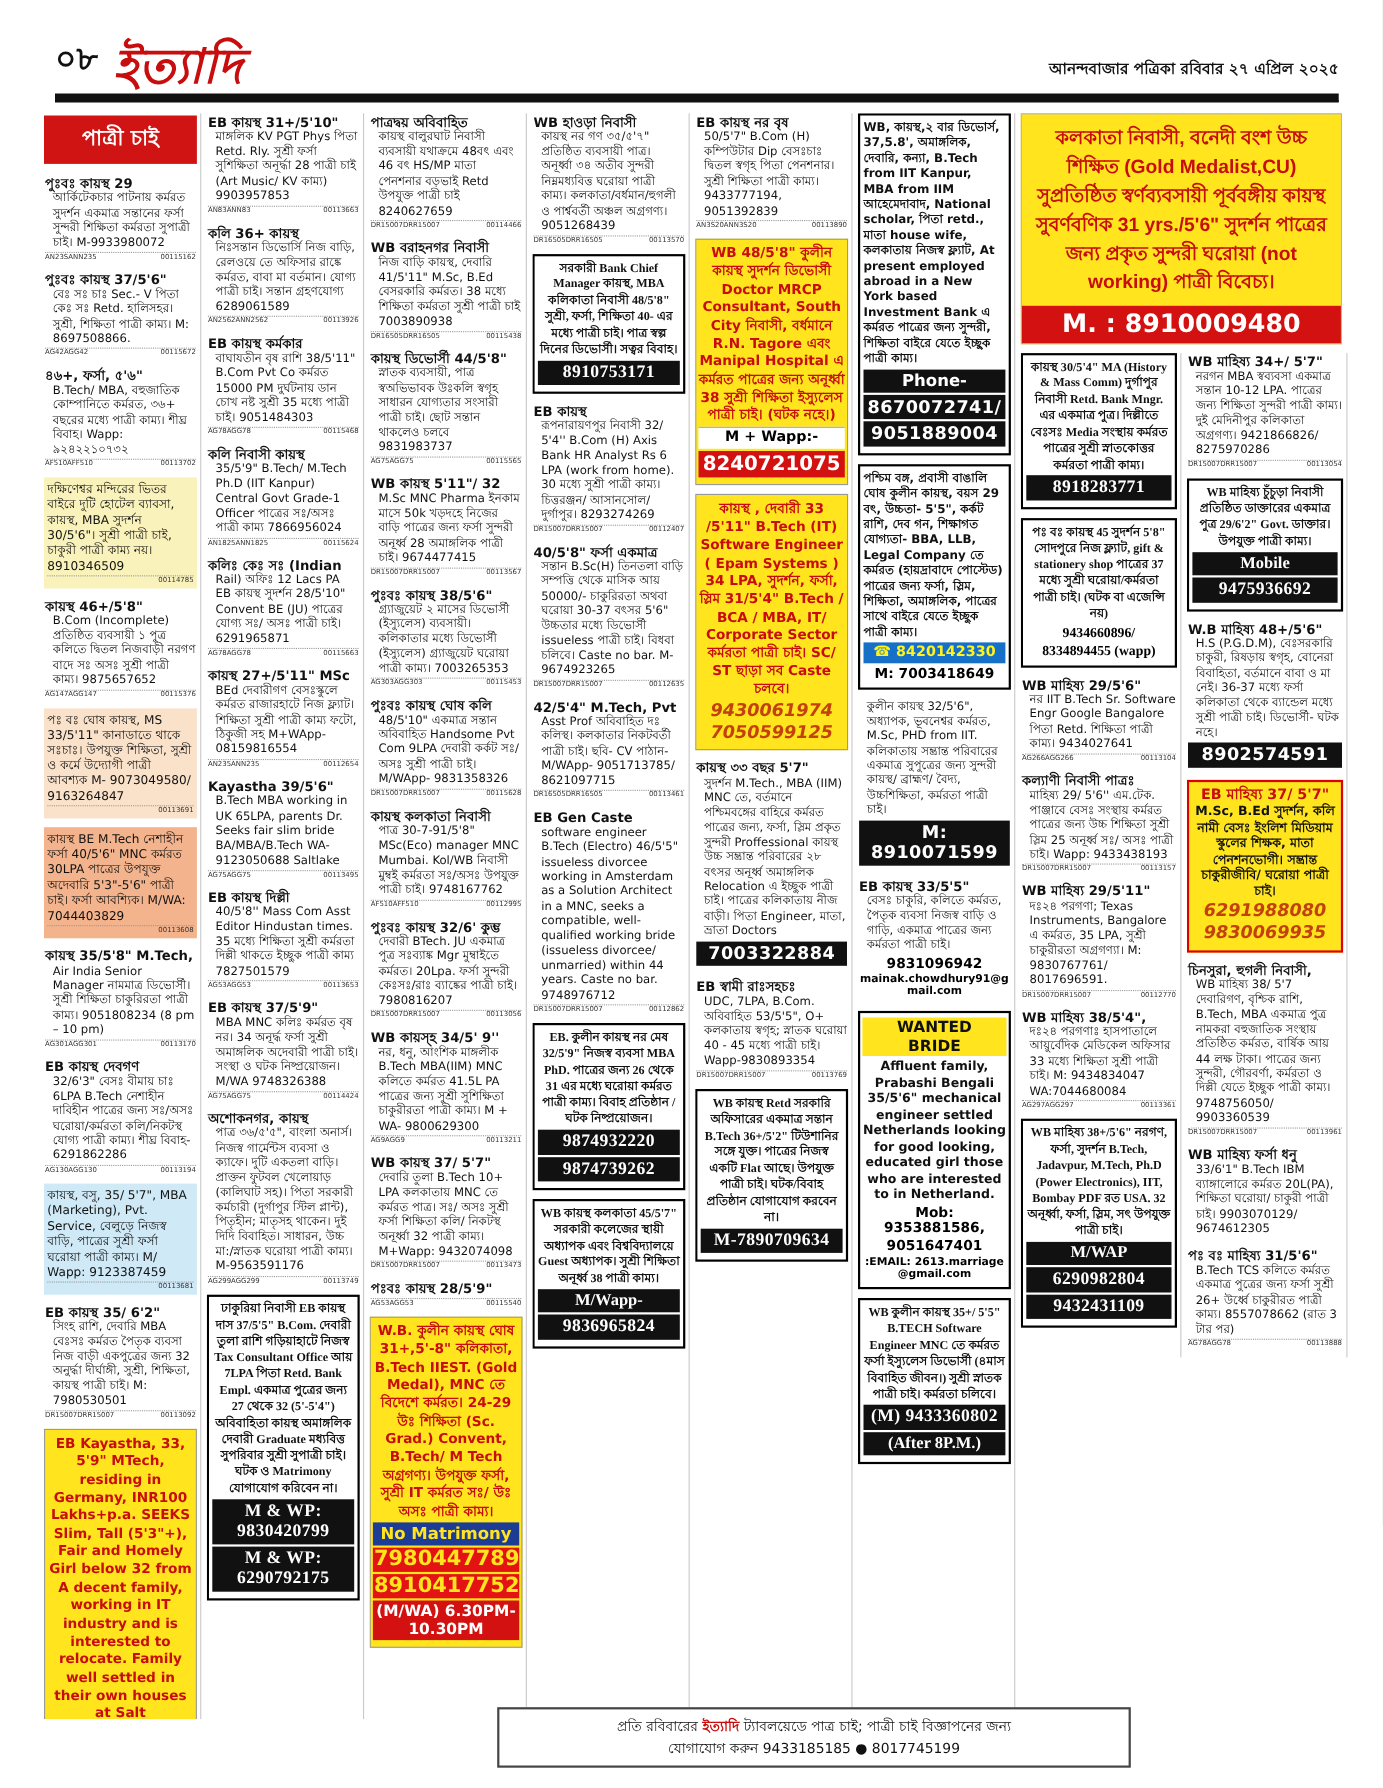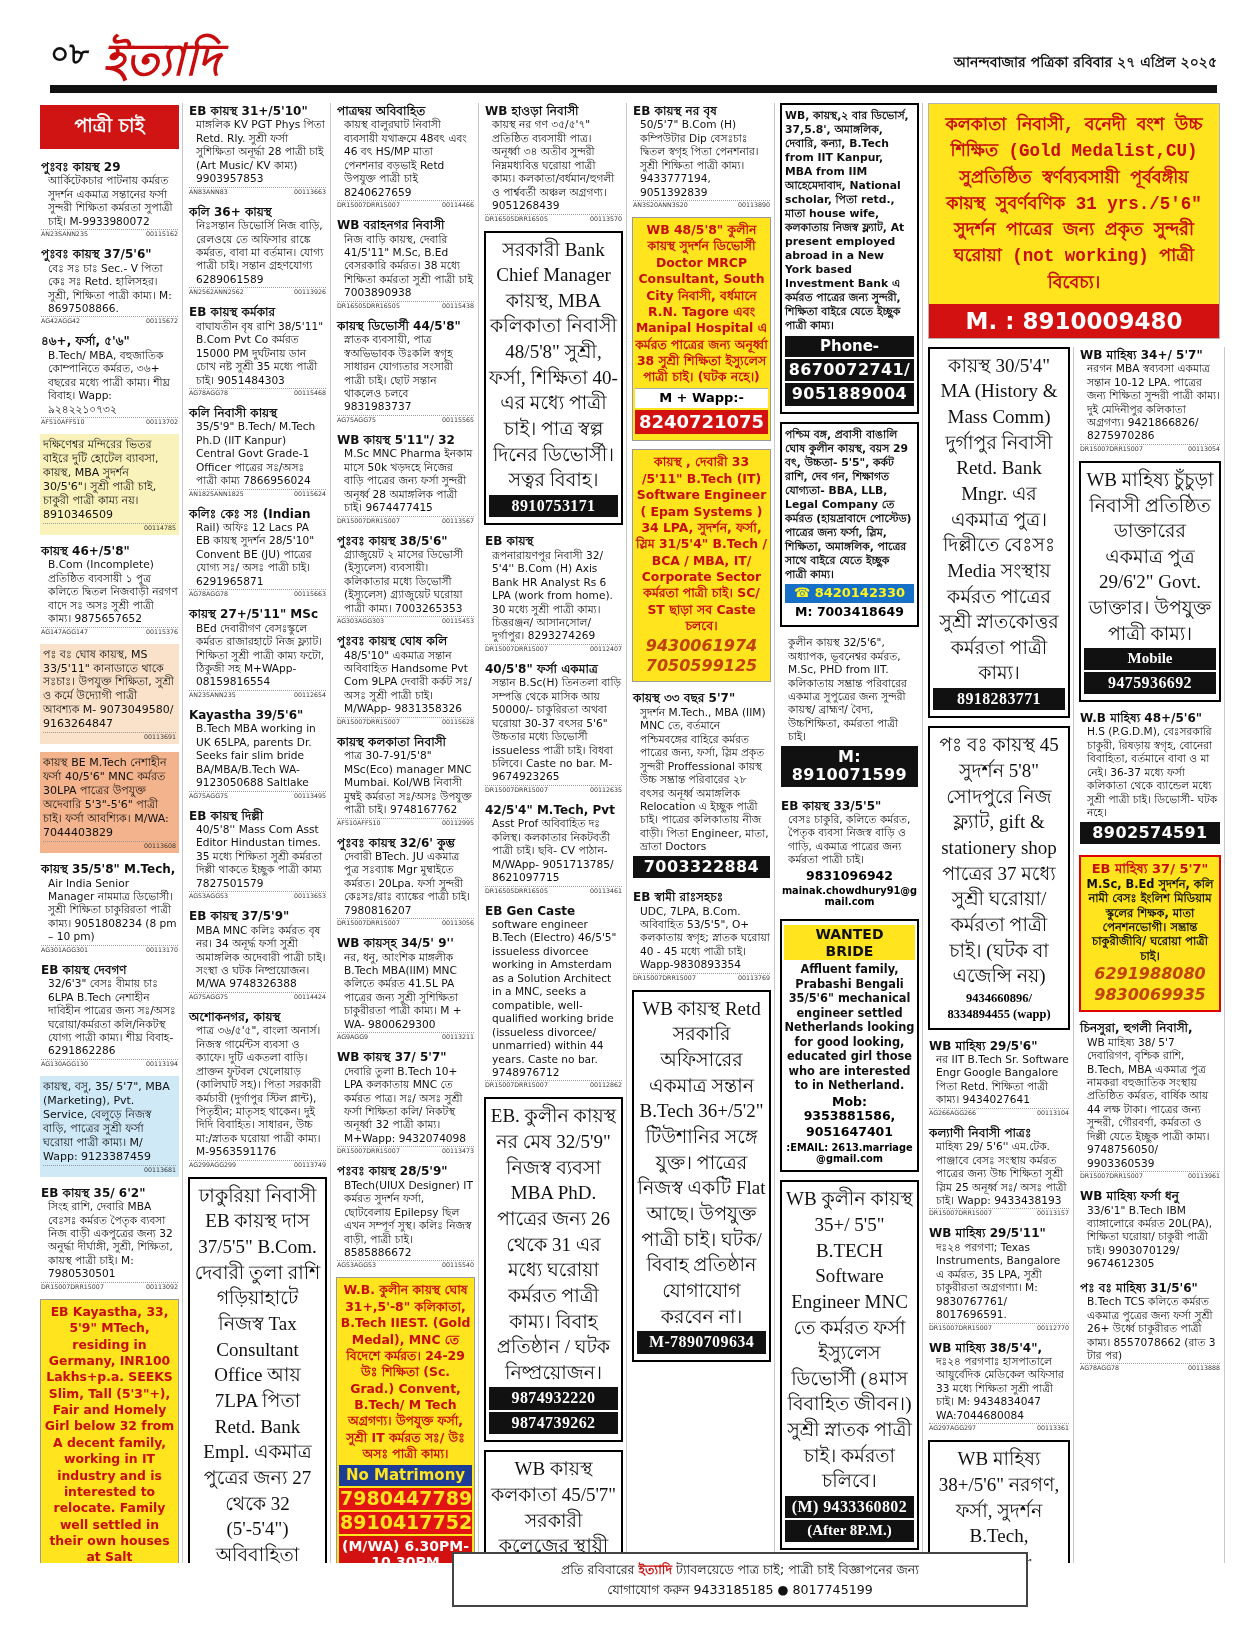--- a/index.html
+++ b/index.html
@@ -25,21 +25,21 @@
   .ad-b{font-size:10.6px;line-height:1.27;padding-left:7px;}
   .codeline{display:flex;justify-content:space-between;font-size:6.3px;color:#333;margin-top:1px;
             border-top:1px dotted #999;}
   .hl-yellow{background:#faf2bb;padding:4px 3px;}
   .hl-peach{background:#fae2ca;padding:4px 3px;}
   .hl-salmon{background:#f3b38c;padding:4px 3px;}
   .hl-blue{background:#cfe9f7;padding:4px 3px;}
   .hl-yellow .ad-b,.hl-peach .ad-b,.hl-salmon .ad-b,.hl-blue .ad-b{padding-left:0;font-size:11px;}
   .box{border:2px solid #000;padding:4px 3px;text-align:center;
        font-family:"Liberation Serif","DejaVu Serif",serif;}
-  .box .ad-b{font-size:19px;padding-left:0;font-weight:400;line-height:1.35;}
+  .box .ad-b{font-size:11px;padding-left:0;font-weight:700;line-height:1.35;}
   .box-left{border:2px solid #000;padding:4px 3px;}
   .box-left .ad-b{font-size:10.8px;font-weight:bold;padding-left:0;line-height:1.3;}
   .wanted{border:2px solid #000;padding:4px 2px;text-align:center;}
   .wanted .ad-h{background:#ffe41e;display:inline-block;padding:1px 8px;font-size:14px;margin-bottom:2px;}
   .wanted .ad-b{font-weight:bold;font-size:11.4px;padding-left:0;}
   .promo-yellow{background:#ffe41e;border:1px solid #999;text-align:center;padding:4px 2px;}
   .promo-yellow .ad-b{color:#c70d0d;font-weight:bold;font-size:12.4px;padding-left:0;line-height:1.32;}
   .hl-yellow-strong{background:#ffe41e;border:2px solid #d00;padding:4px 2px;text-align:center;}
   .hl-yellow-strong .ad-h{color:#c70d0d;font-size:13px;}
   .hl-yellow-strong .ad-b{font-weight:bold;padding-left:0;font-size:11.4px;}
@@ -52,21 +52,21 @@
   .band-red-yellow{background:#e31313;color:#ffe41e;font-size:19px;padding:0 1px;}
   .band-navy{background:#1d3c96;color:#ffe41e;font-size:15px;}
   .band-blue{background:#1670c8;color:#fff41e;font-size:13px;}
   .band-white{background:#fff;color:#000;font-size:13px;border-top:1px solid #aaa;}
   .band-rednum{background:transparent;color:#c2410c;font-size:16px;padding:0;font-style:italic;}
   .band-bold{background:transparent;color:#000;font-size:12.5px;padding:0;}
   .band-bold-sm{background:transparent;color:#000;font-size:9.8px;padding:0;word-break:break-all;}
   
   .top-ad{background:#ffe41e;border:1px solid #b5b5b5;text-align:center;margin-bottom:8px;}
   .top-ad-body{color:#c70d0d;font-weight:bold;font-size:17.5px;line-height:1.5;padding:8px 6px;
-               font-family:Liberation Mono, monospace;}
+               font-family:Liberation Sans, sans-serif;}
   .top-ad-band{background:#d31111;color:#fff;font-weight:bold;font-size:23px;padding:4px;}
   
   .seclabel{background:#d01414;color:#fff;font-weight:bold;font-size:19px;text-align:center;
             padding:6px 4px;margin:2px 0 10px;}
   
   .footer-box{position:absolute;left:452px;top:1552px;width:556px;border:2px solid #444;
               text-align:center;font-size:12.6px;padding:6px 8px;background:#fff;line-height:1.55;}
   .footer-box .red{color:#c70d0d;font-weight:bold;}
 </style>
 </head>
@@ -335,21 +335,20 @@
         <div class="ad plain">
           <div class="ad-h">WB কায়স্থ 37/ 5'7"</div>
           <div class="ad-b">দেবারি তুলা B.Tech 10+ LPA কলকাতায় MNC তে কর্মরত পাত্র। সঃ/ অসঃ সুশ্রী ফর্সা শিক্ষিতা কলি/ নিকটস্থ অনূর্ধ্বা 32 পাত্রী কাম্য। M+Wapp: 9432074098</div>
           <div class="codeline">
             <span>DR15007DRR15007</span>
             <span>00113473</span>
           </div>
         </div>
         <div class="ad plain">
           <div class="ad-h">পঃবঃ কায়স্থ 28/5'9"</div>
-          <div class="ad-b">BTech(UIUX Designer) IT কর্মরত সুদর্শন ফর্সা, ছোটবেলায় Epilepsy ছিল এখন সম্পূর্ণ সুস্থ। কলিঃ নিজস্ব বাড়ী, পাত্রী চাই। 8585886672</div>
           <div class="codeline">
             <span>AG53AGG53</span>
             <span>00115540</span>
           </div>
         </div>
         <div class="ad promo-yellow">
           <div class="ad-b">W.B. কুলীন কায়স্থ ঘোষ 31+,5'-8" কলিকাতা, B.Tech IIEST. (Gold Medal), MNC তে বিদেশে কর্মরত। 24-29 উঃ শিক্ষিতা (Sc. Grad.) Convent, B.Tech/ M Tech অগ্রগণ্য। উপযুক্ত ফর্সা, সুশ্রী IT কর্মরত সঃ/ উঃ অসঃ পাত্রী কাম্য।</div>
           <div class="band band-navy">No Matrimony</div>
           <div class="band band-red-yellow">7980447789</div>
           <div class="band band-red-yellow">8910417752</div>

